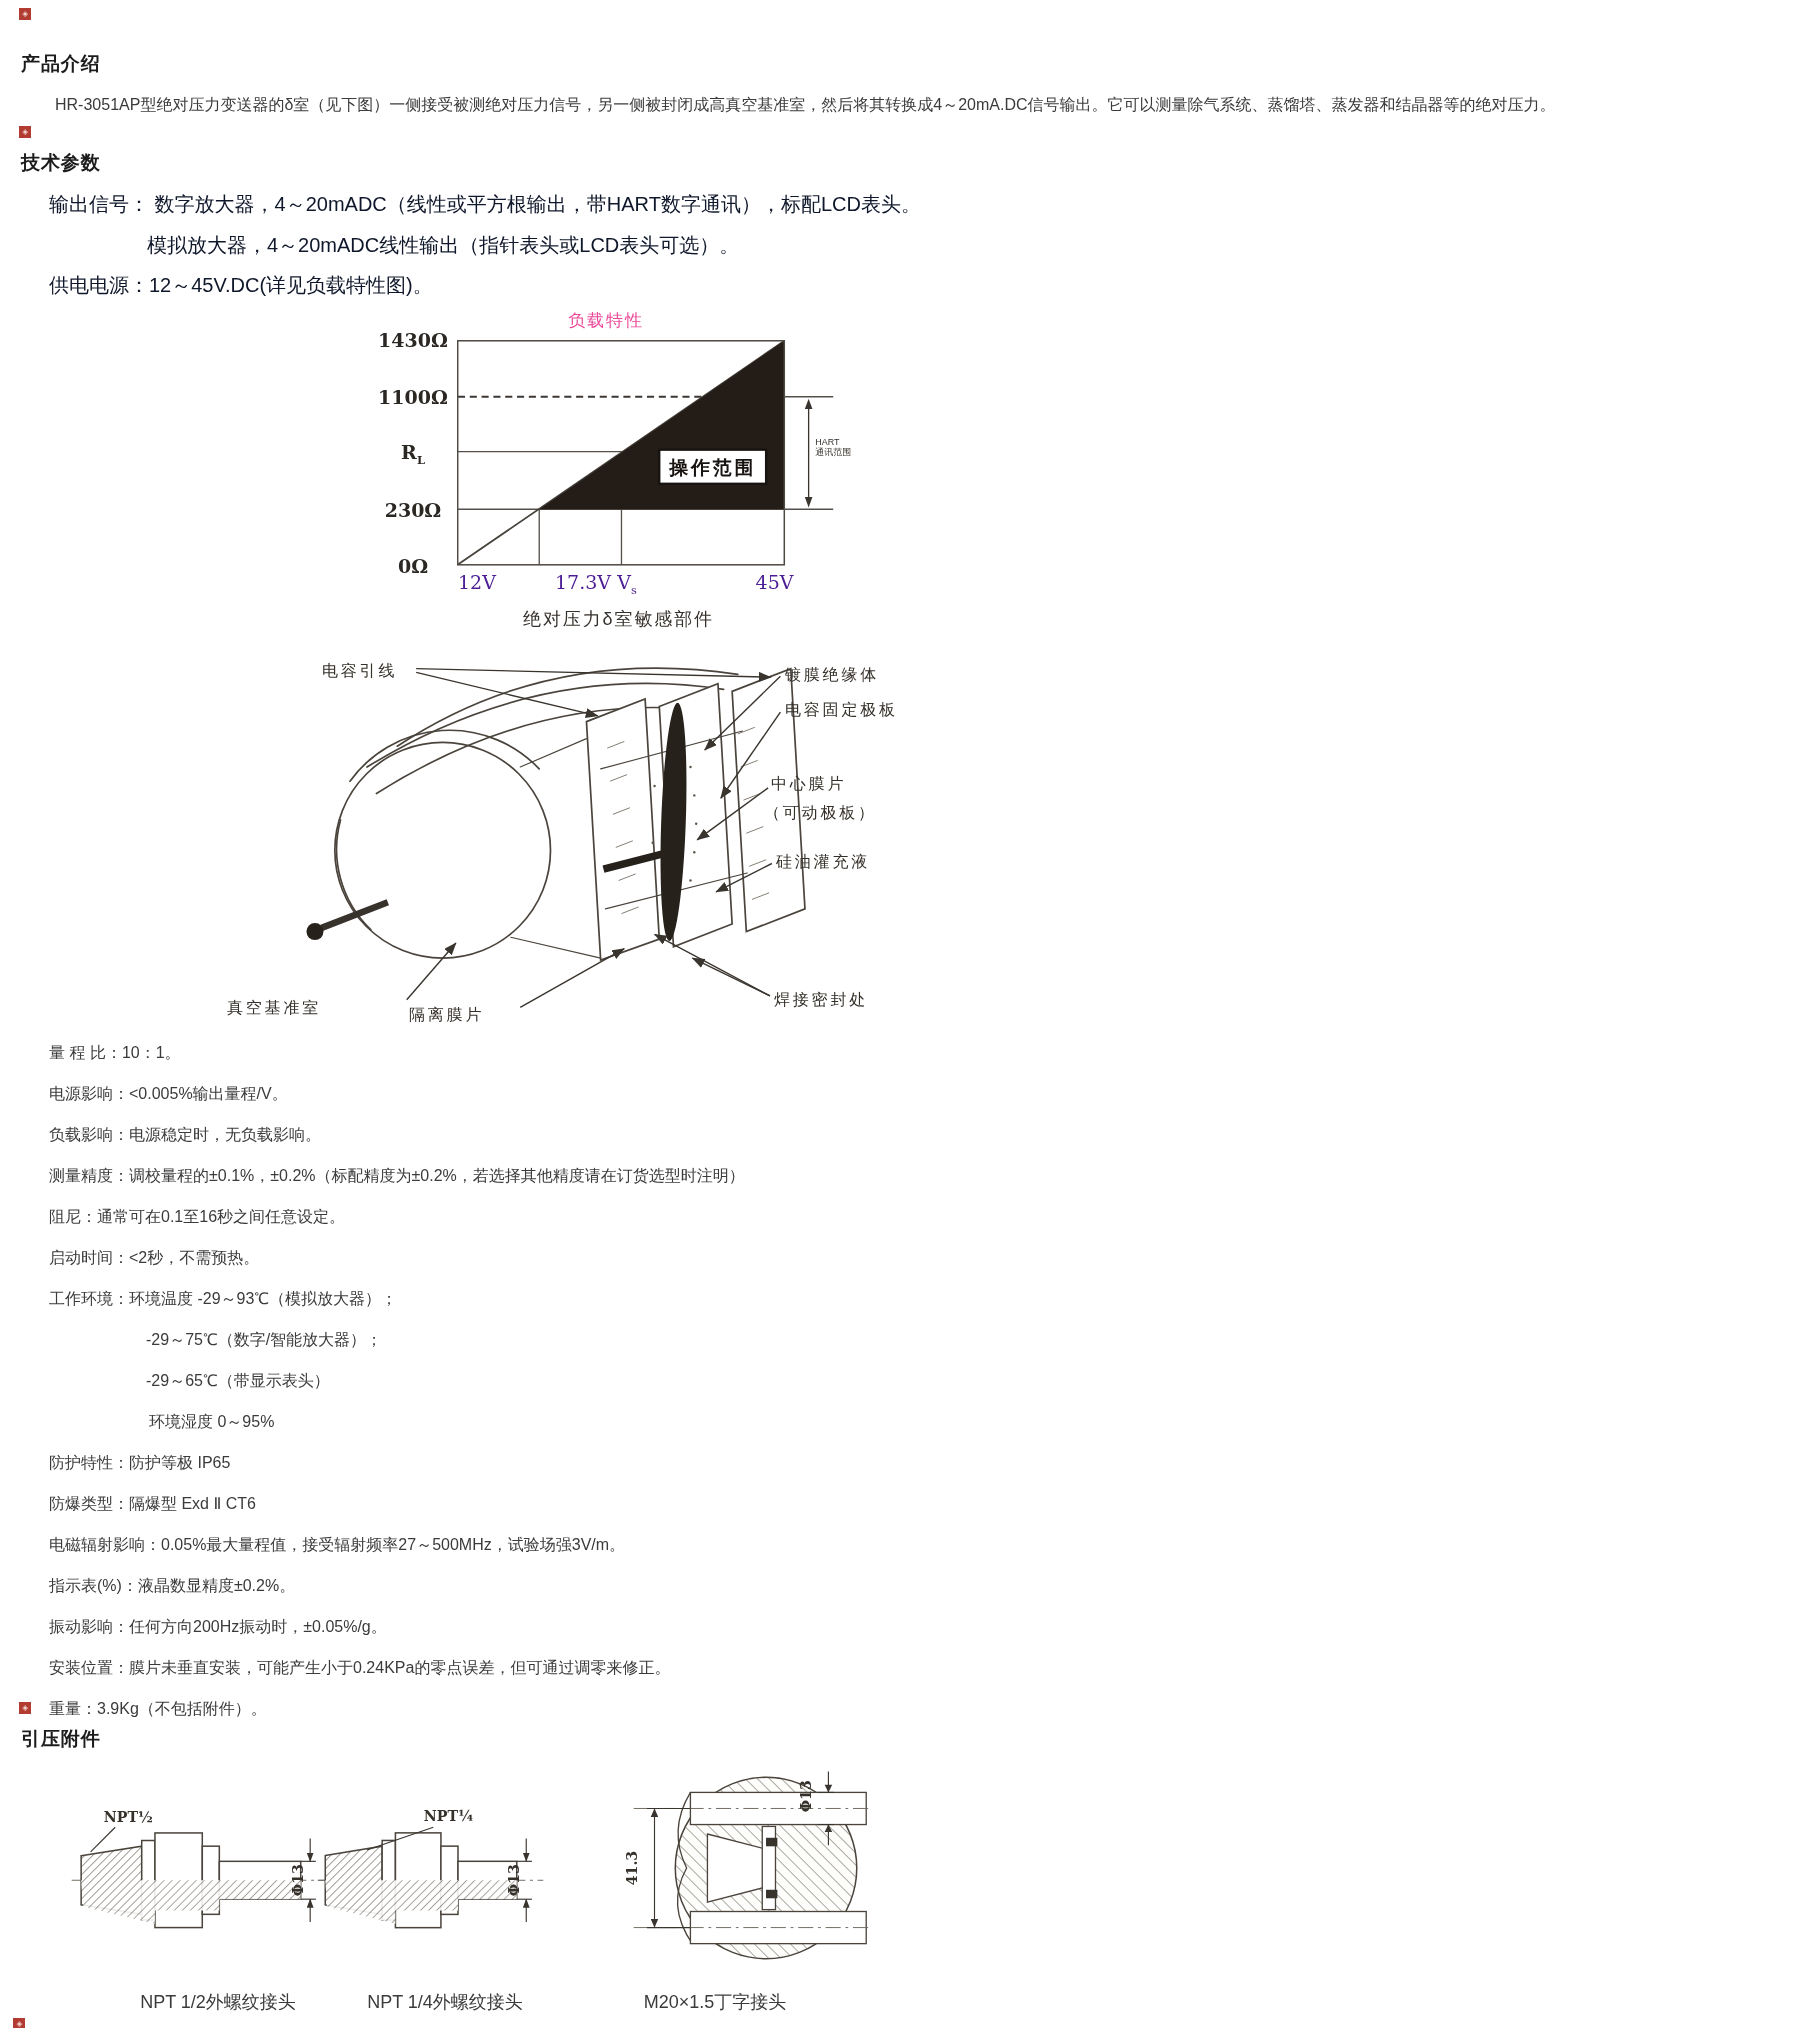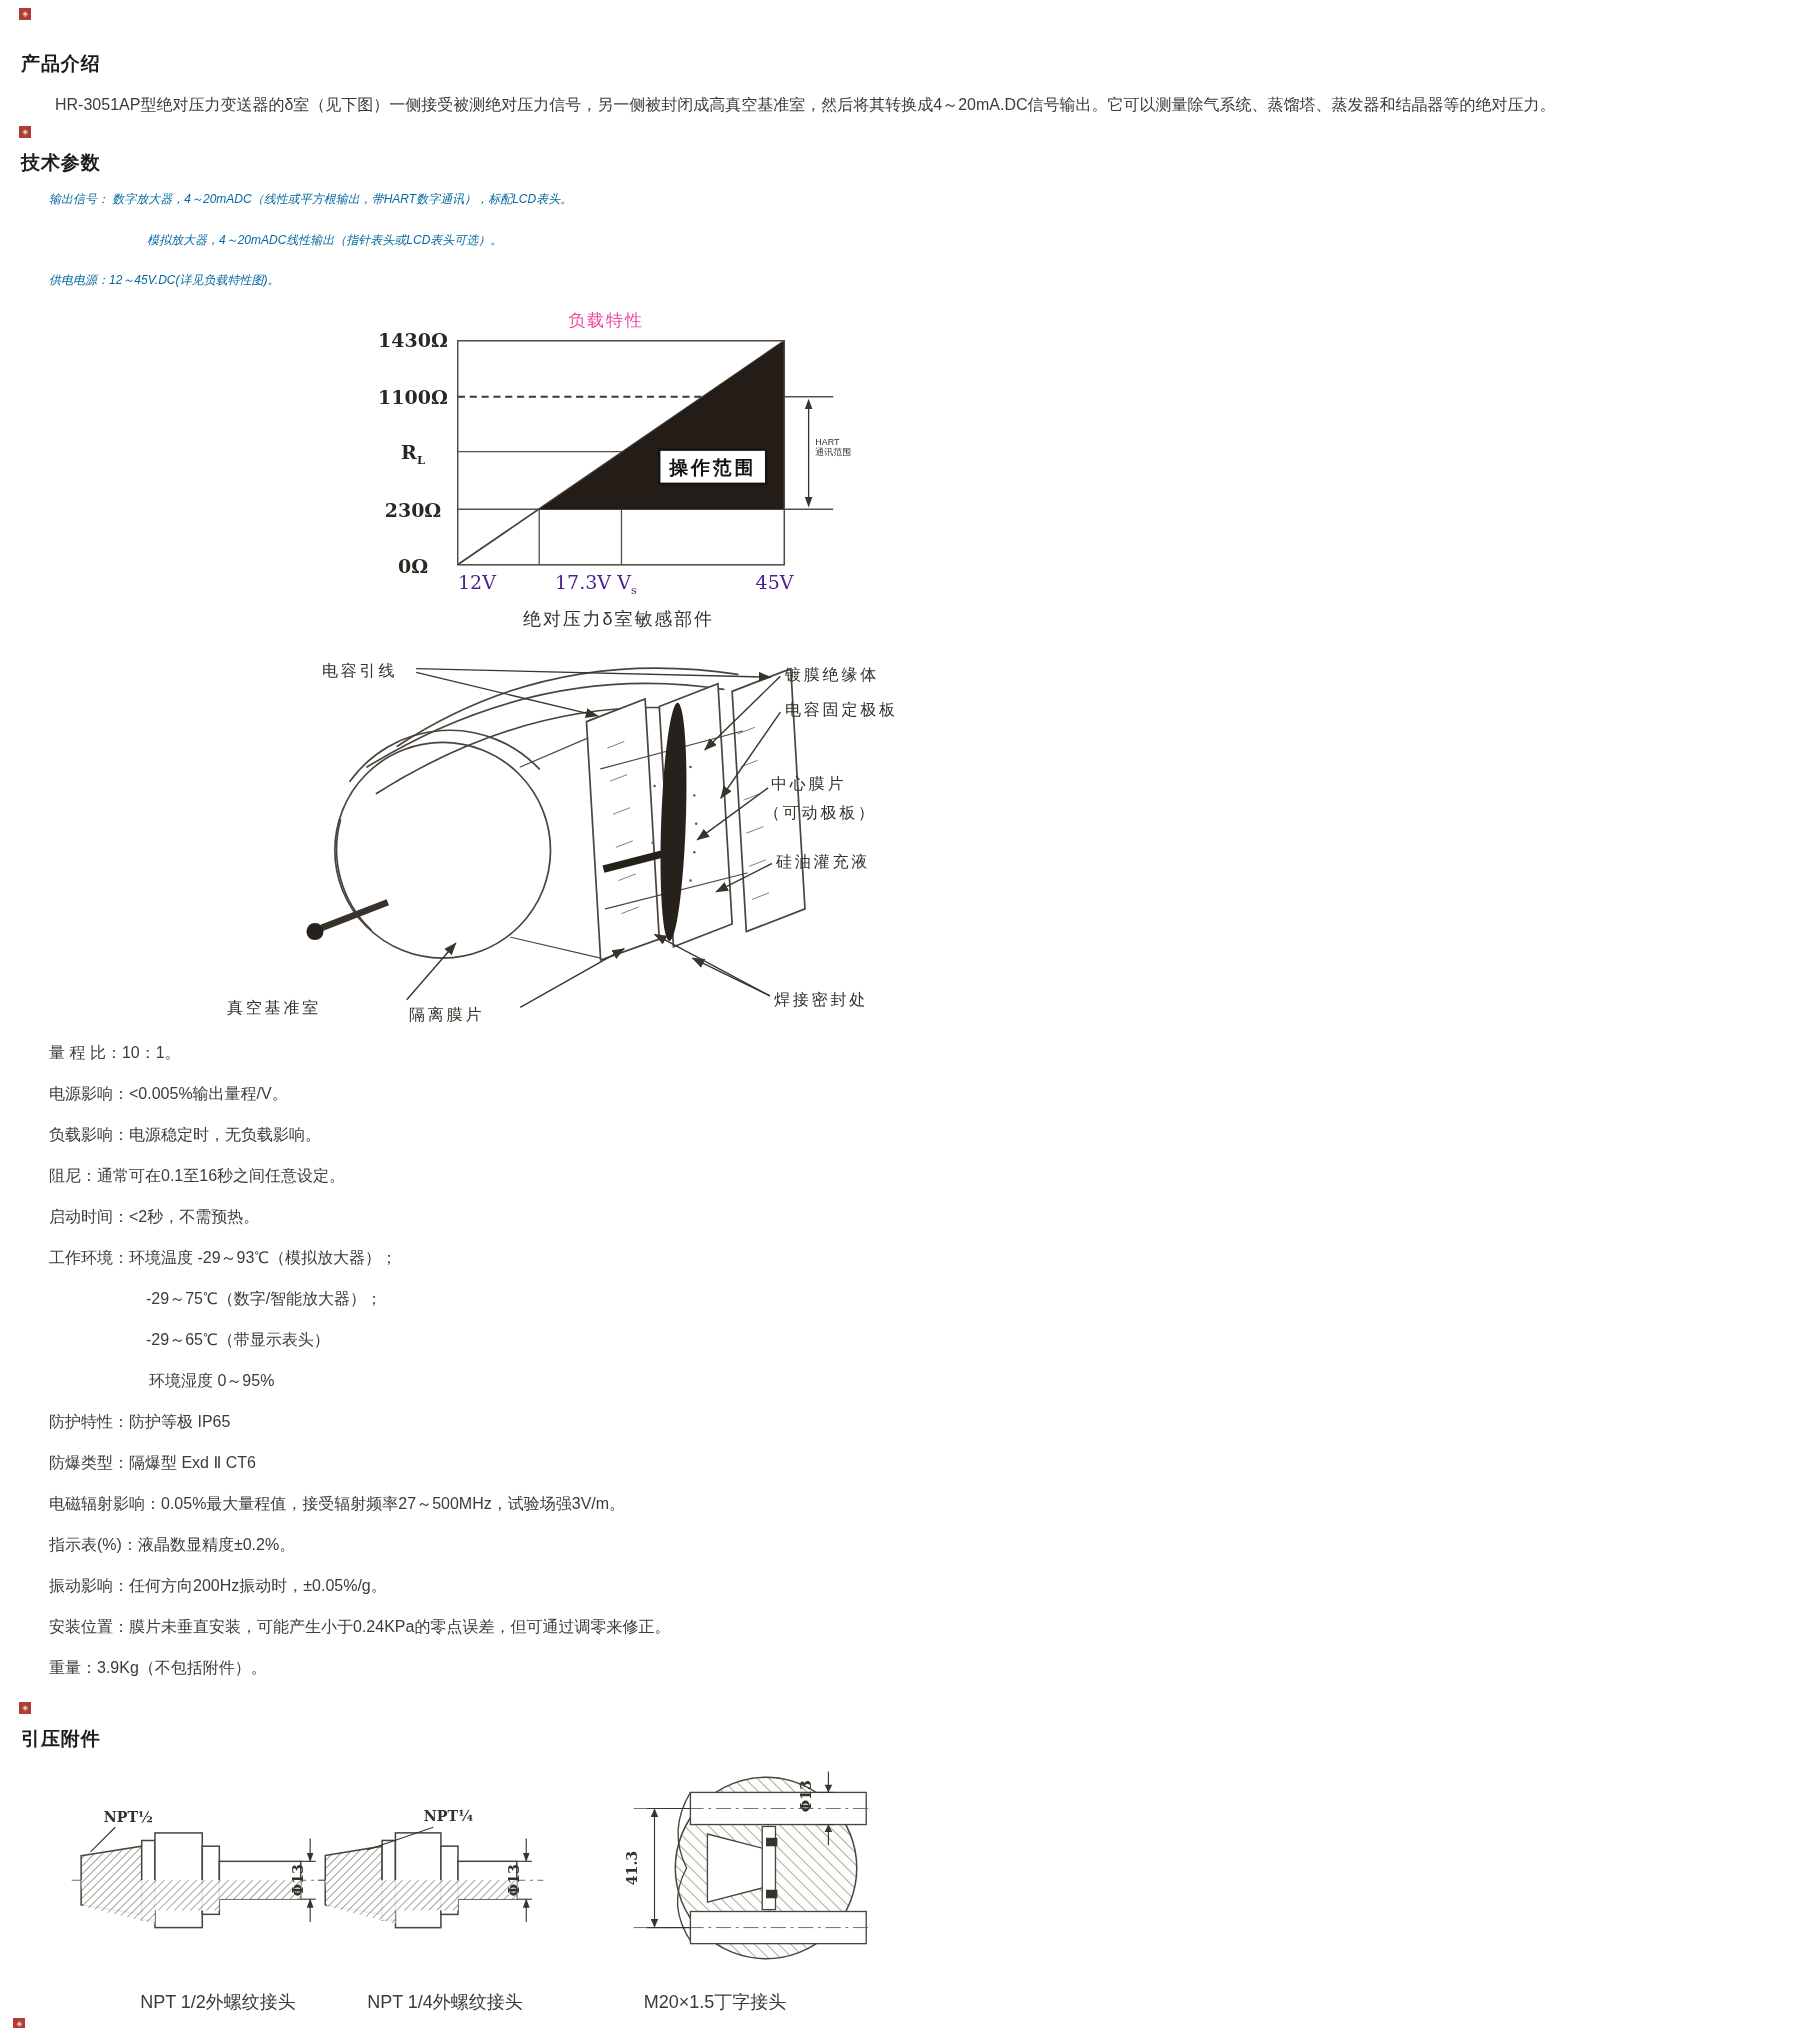--- a/index.html
+++ b/index.html
@@ -4,21 +4,21 @@
 <style>
   html,body{margin:0;padding:0;background:#e9e9e9;}
   .page{position:relative;width:1817px;height:2028px;background:#ffffff;overflow:hidden;
         font-family:"Liberation Sans",sans-serif;color:#3b3b3b;}
   .abs{position:absolute;}
   .marker{position:absolute;width:12.3px;height:12.3px;background:#b23b32;color:#f3d9d4;
           font-size:7.6px;line-height:12.3px;text-align:center;overflow:hidden;}
   .h2{position:absolute;left:21px;font-size:19px;font-weight:bold;color:#1c1c1c;letter-spacing:0.9px;}
   .para{position:absolute;left:23px;width:1770px;font-size:16px;line-height:23px;
         color:#3b3b3b;text-indent:32px;}
-  .line{position:absolute;font-size:12px;color:#0369a1;white-space:nowrap;font-style:italic;}
+  .line{position:absolute;font-size:20px;color:#0f172a;white-space:nowrap;}
   .params{position:absolute;left:49px;top:1032px;width:1420px;}
   .params div{line-height:41px;font-size:16px;color:#3b3b3b;white-space:nowrap;}
   .params .ind-a{padding-left:97px;}
   .params .ind-b{padding-left:100px;}
   .chart-title{position:absolute;left:535px;top:309px;width:142px;text-align:center;
                font-size:17px;color:#ec4899;letter-spacing:1.9px;}
   .ytick{position:absolute;left:375px;width:76px;text-align:center;
          font-family:"DejaVu Serif",serif;font-weight:bold;font-size:19px;color:#2b2723;}
   .ytick sub{font-size:11.4px;}
   .xtick{position:absolute;top:571px;font-family:"DejaVu Serif",serif;font-weight:normal;
@@ -168,20 +168,21 @@
   <div class="dlabel" style="left:764px;top:803px">（可动极板）</div>
   <div class="dlabel" style="left:776px;top:852px">硅油灌充液</div>
   <div class="dlabel" style="left:774px;top:990px">焊接密封处</div>
   <div class="dlabel" style="left:227px;top:998px">真空基准室</div>
   <div class="dlabel" style="left:409px;top:1005px">隔离膜片</div>
 
   <div class="params">
     <div>量 程 比：10：1。</div>
     <div>电源影响：&lt;0.005%输出量程/V。</div>
     <div>负载影响：电源稳定时，无负载影响。</div>
+    <div>测量精度：调校量程的±0.1%，±0.2%（标配精度为±0.2%，若选择其他精度请在订货选型时注明）</div>
     <div>阻尼：通常可在0.1至16秒之间任意设定。</div>
     <div>启动时间：&lt;2秒，不需预热。</div>
     <div>工作环境：环境温度  -29～93℃（模拟放大器）；</div>
     <div class="ind-a">-29～75℃（数字/智能放大器）；</div>
     <div class="ind-a">-29～65℃（带显示表头）</div>
     <div class="ind-b">环境湿度  0～95%</div>
     <div>防护特性：防护等极  IP65</div>
     <div>防爆类型：隔爆型  Exd Ⅱ CT6</div>
     <div>电磁辐射影响：0.05%最大量程值，接受辐射频率27～500MHz，试验场强3V/m。</div>
     <div>指示表(%)：液晶数显精度±0.2%。</div>

